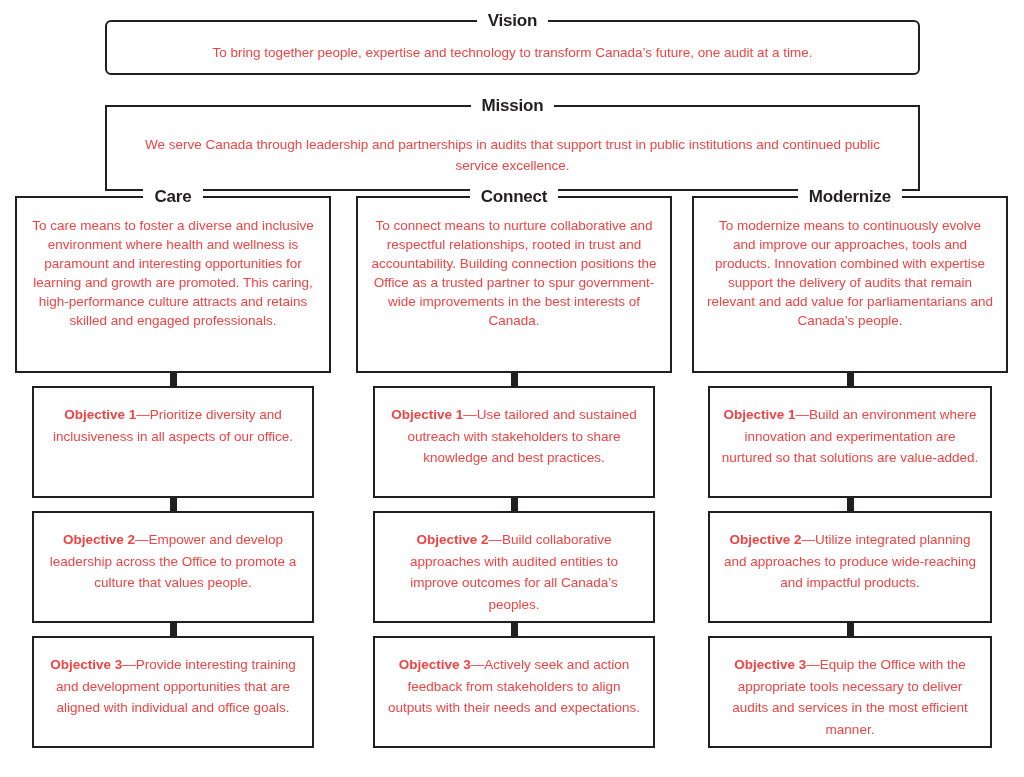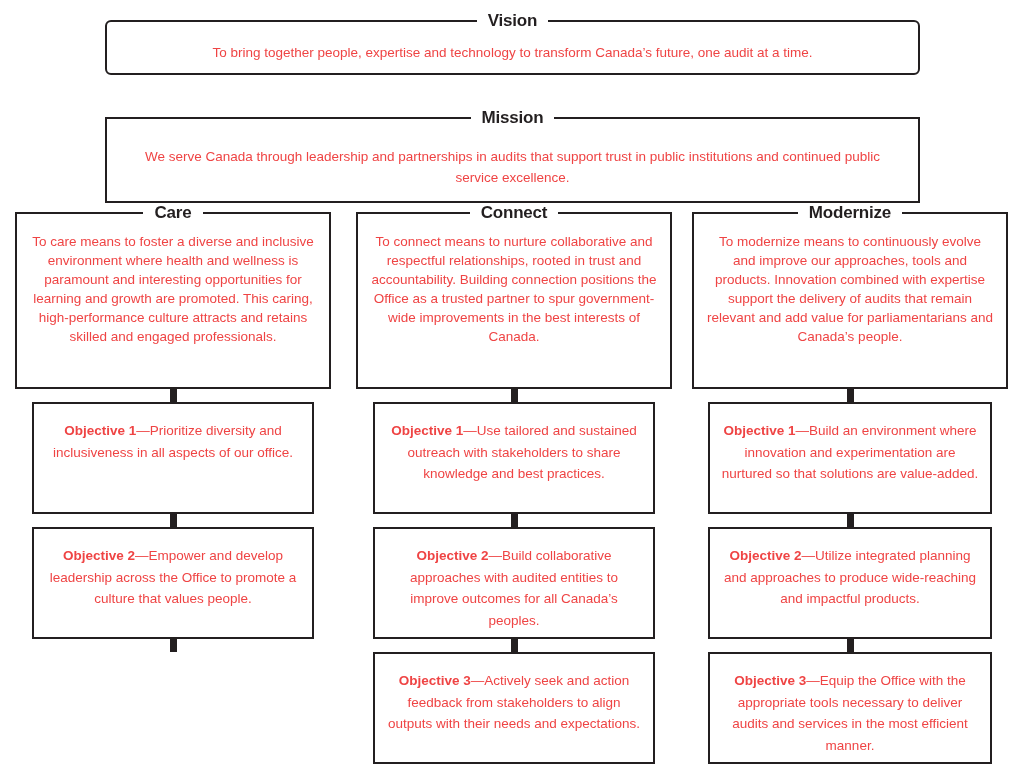--- a/index.html
+++ b/index.html
@@ -65,32 +65,32 @@
     top: 20px;
     width: 815px;
     height: 55px;
     border-radius: 6px;
   }
   #vision-panel .panel-body {
     margin-top: 20px;
   }
   #mission-panel {
     left: 105px;
-    top: 117px;
+    top: 105px;
     width: 815px;
     height: 86px;
   }
   #mission-panel .panel-body {
     margin-top: 27px;
   }
 
   
   .column {
     position: absolute;
-    top: 212px;
+    top: 196px;
   }
   #column-care    { left: 15px;  width: 316px; }
   #column-connect { left: 356px; width: 316px; }
   #column-modernize { left: 692px; width: 316px; }
 
   .pillar {
     position: relative;
     width: 100%;
     height: 177px;
     border: 2px solid #231f20;
@@ -170,20 +170,25 @@
     </div>
 
     <div class="connector"></div>
     <div class="objective-wrap">
       <div class="objective">
         <div class="panel-body"><span class="obj-label">Objective 2</span><span>—</span><span>Empower and develop leadership across the Office to promote a culture that values people.</span></div>
       </div>
     </div>
 
     <div class="connector"></div>
+    <div class="objective-wrap">
+      <div class="objective">
+        <div class="panel-body"><span class="obj-label">Objective 3</span><span>—</span><span>Provide interesting training and development opportunities that are aligned with individual and office goals.</span></div>
+      </div>
+    </div>
   </div>
 
   <div class="column" id="column-connect">
     <div class="pillar">
       <div class="panel-title">
         <span>Connect</span>
       </div>
       <div class="panel-body">To connect means to nurture collaborative and respectful relationships, rooted in trust and accountability. Building connection positions the Office as a trusted partner to spur government-wide improvements in the best interests of Canada.</div>
     </div>
 

